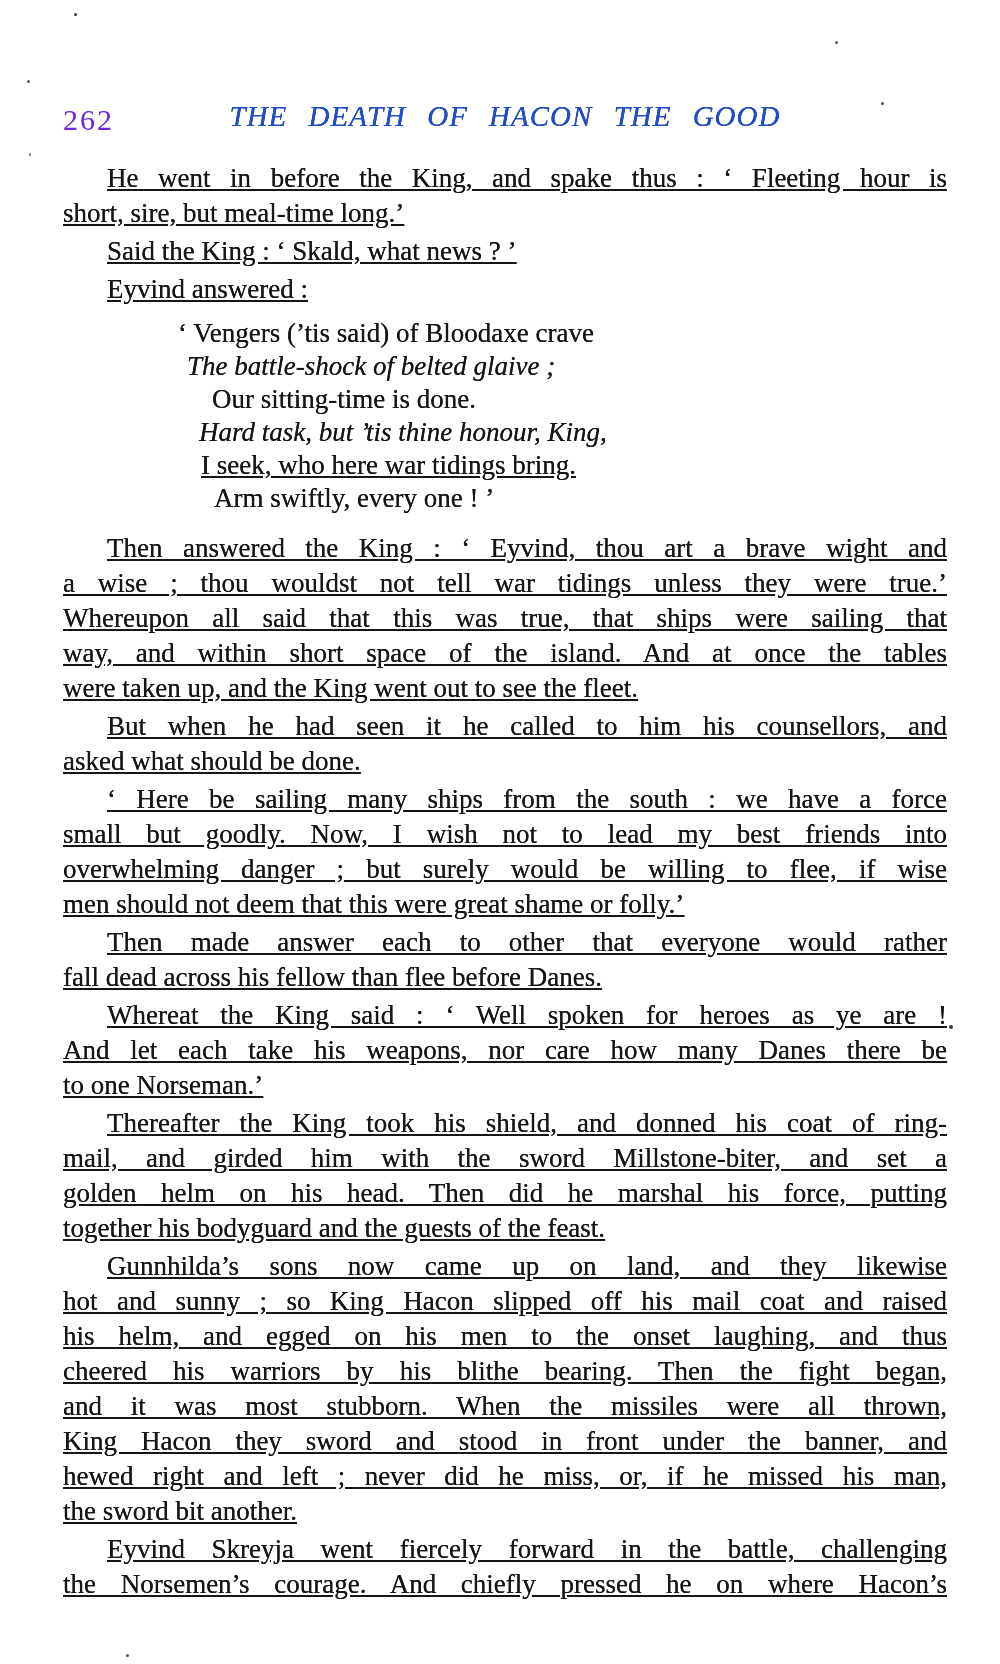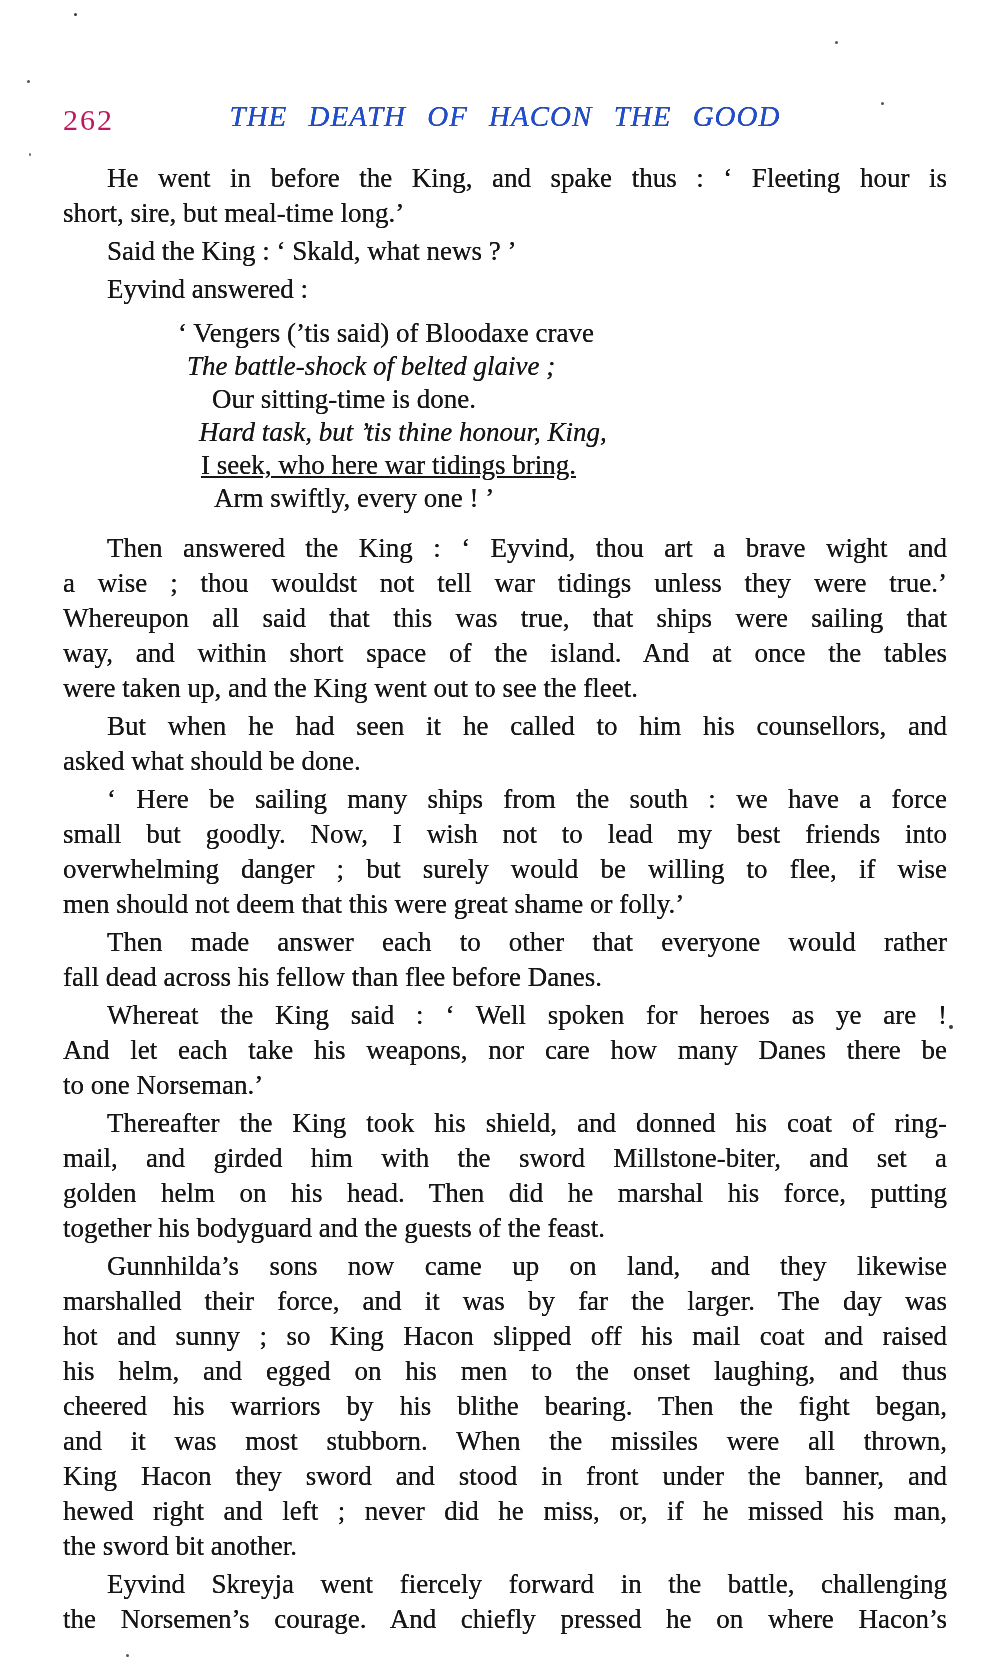--- a/index.html
+++ b/index.html
@@ -18,40 +18,40 @@
     left: 63px;
     width: 884px;
     height: 40px;
   }
   .pageno {
     position: absolute;
     left: 0;
     top: 3px;
     font-size: 30px;
     letter-spacing: 2px;
-    color: #be185d;
+    color: #6d28d9;
   }
   .running-title {
     text-align: center;
     font-style: italic;
     font-size: 29px;
     letter-spacing: 1px;
     word-spacing: 13px;
     color: #1d4ed8;
     text-shadow: 0 0 0.5px #141414;
   }
   .content {
     position: absolute;
     top: 161px;
     left: 63px;
     width: 884px;
     font-size: 27px;
     text-shadow: 0 0 0.5px #161616;
   }
-  .para { margin: 0 0 3px 0; }
+  .para { margin: 0 0 3px 0; text-decoration: underline; }
   .line { line-height: 35px; height: 35px; white-space: nowrap; }
   .line.just {
     text-align: justify;
     text-align-last: justify;
     white-space: normal;
   }
   .line.indent { text-indent: 44px; }
   .verse { margin: 10px 0 16px 115px; }
   .verse .line { line-height: 33px; height: 33px; }
   .speck {
@@ -116,21 +116,20 @@
         <div class="line">to one Norseman.’</div>
       </div>
       <div class="para">
         <div class="line indent just">Thereafter the King took his shield, and donned his coat of ring-</div>
         <div class="line just">mail, and girded him with the sword Millstone-biter, and set a</div>
         <div class="line just">golden helm on his head.  Then did he marshal his force, putting</div>
         <div class="line">together his bodyguard and the guests of the feast.</div>
       </div>
       <div class="para">
         <div class="line indent just">Gunnhilda’s sons now came up on land, and they likewise</div>
-        <div class="line just">marshalled their force, and it was by far the larger.  The day was</div>
         <div class="line just">hot and sunny ; so King Hacon slipped off his mail coat and raised</div>
         <div class="line just">his helm, and egged on his men to the onset laughing, and thus</div>
         <div class="line just">cheered his warriors by his blithe bearing.  Then the fight began,</div>
         <div class="line just">and it was most stubborn.  When the missiles were all thrown,</div>
         <div class="line just">King Hacon they sword and stood in front under the banner, and</div>
         <div class="line just">hewed right and left ; never did he miss, or, if he missed his man,</div>
         <div class="line">the sword bit another.</div>
       </div>
       <div class="para">
         <div class="line indent just">Eyvind Skreyja went fiercely forward in the battle, challenging</div>

